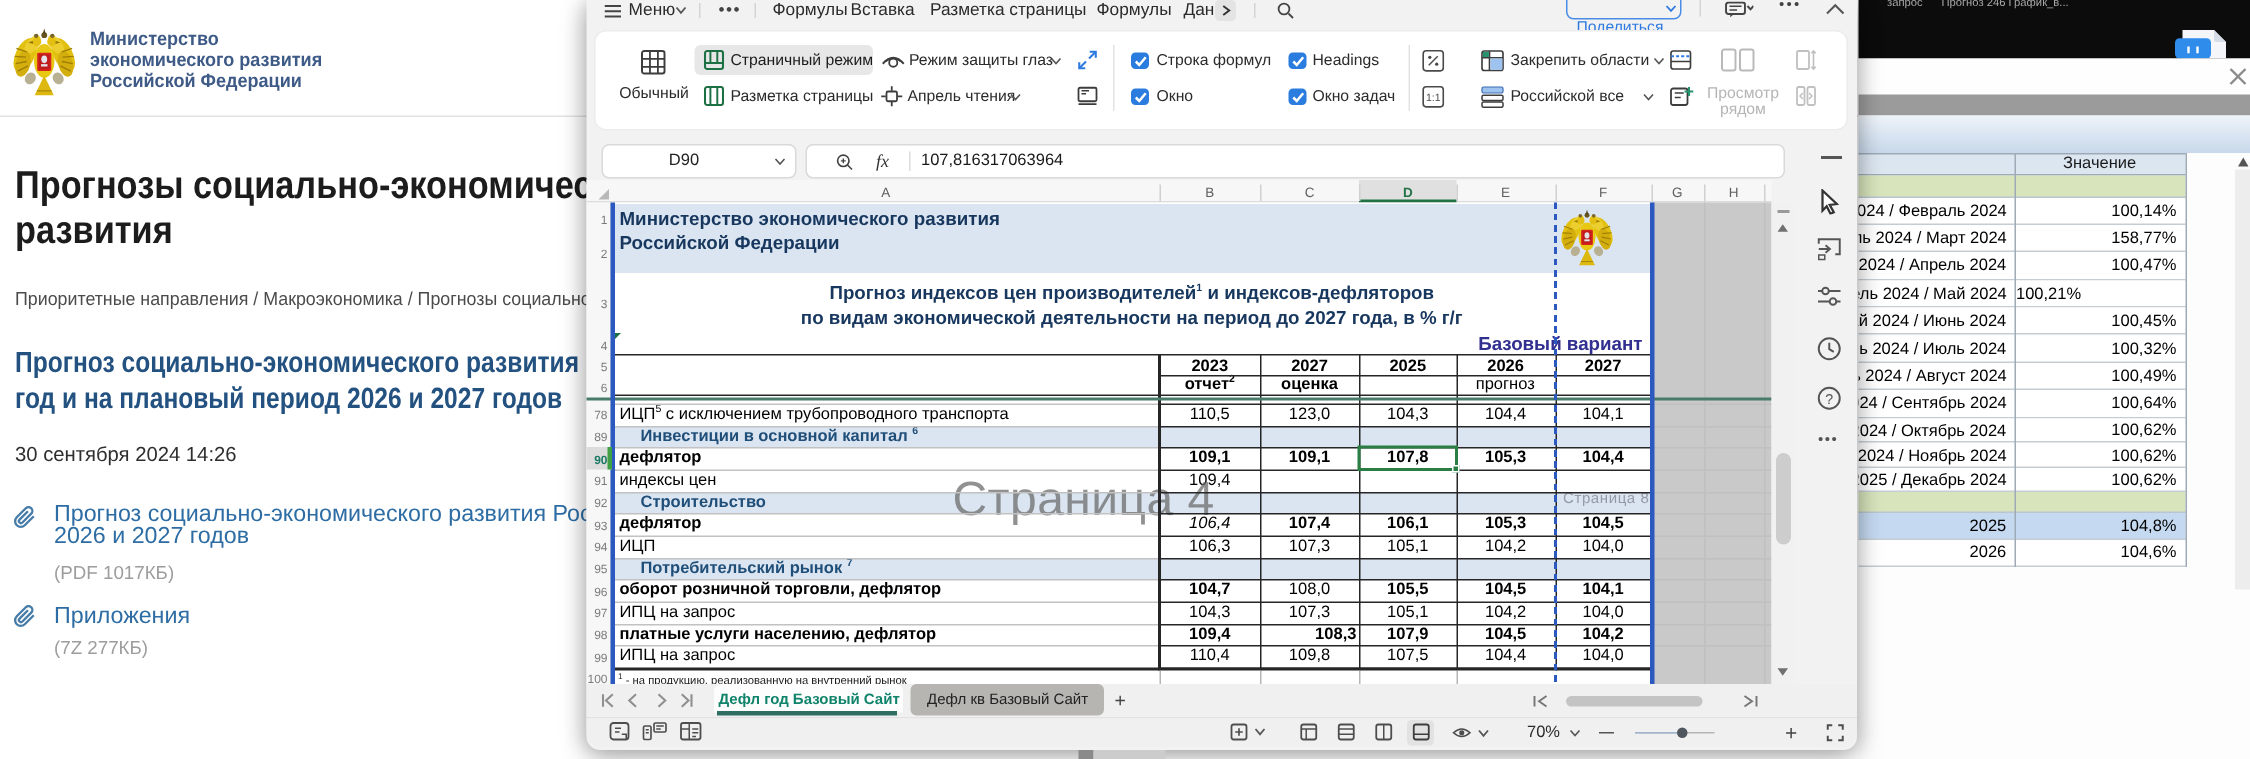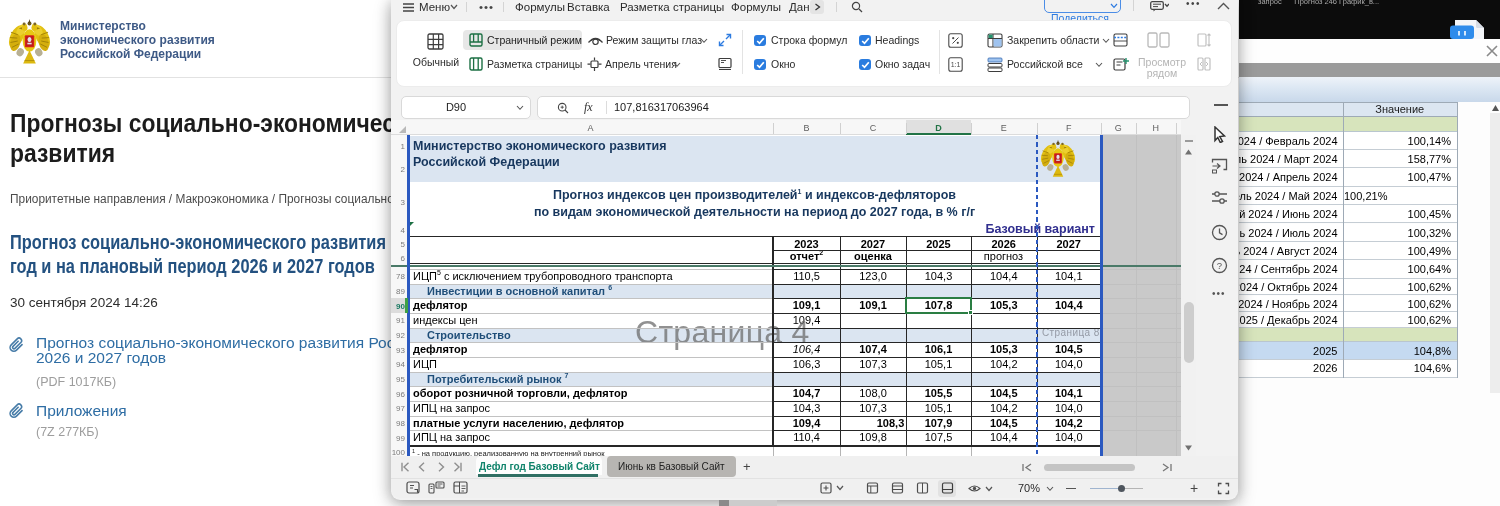--- a/index.html
+++ b/index.html
@@ -613,21 +613,21 @@
 <path d="M7.5 0.8 L3 5 L7.5 9.2 M1 0.8 v8.4"></path>
         <path d="M23 0.8 L18.5 5 L23 9.2"></path>
         <path d="M38 0.8 L42.5 5 L38 9.2"></path>
         <path d="M53.5 0.8 L58 5 L53.5 9.2 M60 0.8 v8.4"></path>
       </g>
     </svg>
   </div>
 <div class="ab" style="left:479px;top:461px;font-size:10px;font-weight:bold;color:#10836b;white-space:nowrap">Дефл год Базовый Сайт</div>
 <div class="ab" style="left:478px;top:474px;width:120px;height:2.5px;background:#2f6f63"></div>
 <div class="ab" style="left:607px;top:455.5px;width:129px;height:21px;background:#b7b5b2;border-radius:4px"></div>
-<div class="ab" style="left:618px;top:461px;font-size:10px;color:#222;white-space:nowrap">Июнь кв Базовый Сайт</div>
+<div class="ab" style="left:618px;top:461px;font-size:10px;color:#222;white-space:nowrap">Дефл кв Базовый Сайт</div>
 <div class="ab" style="left:743px;top:459px;font-size:13px;color:#444">+</div>
 <div class="ab" style="left:1022px;top:463px">
     <svg width="14" height="9">
       <path d="M1 1v7M9 1 L4 4.5 L9 8" stroke="#777" stroke-width="1.3" fill="none"></path>
     </svg>
   </div>
 <div class="ab" style="left:1044px;top:463.5px;width:91px;height:7px;background:#c4c4c4;border-radius:3.5px"></div>
 <div class="ab" style="left:1158px;top:463px">
     <svg width="14" height="9">
       <path d="M5 1 L10 4.5 L5 8 M13 1v7" stroke="#777" stroke-width="1.3" fill="none"></path>

